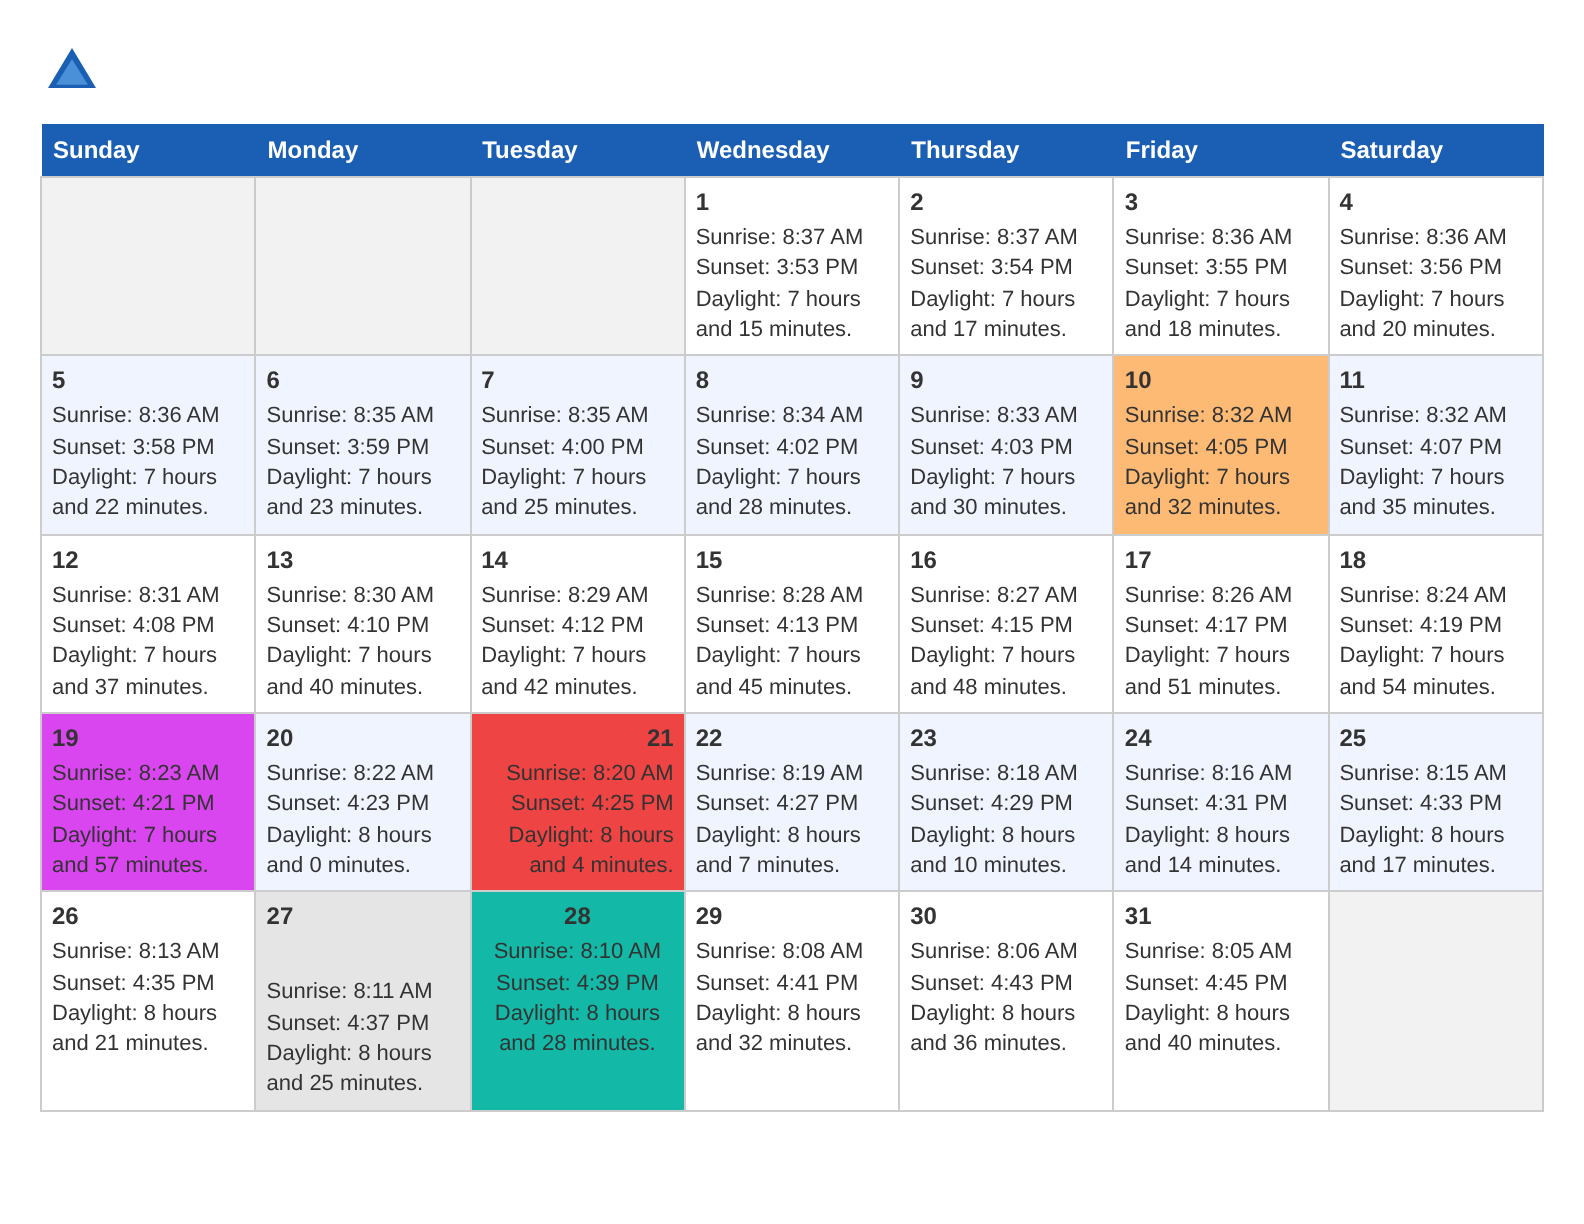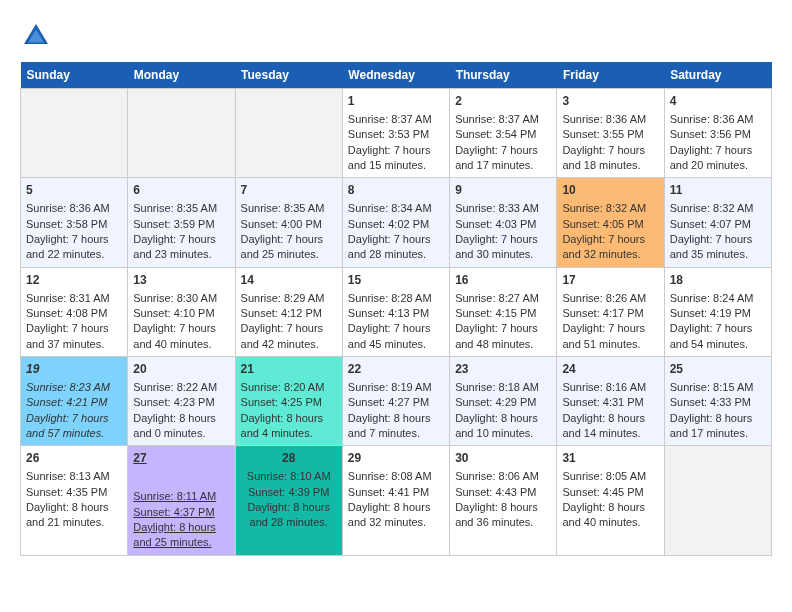--- a/index.html
+++ b/index.html
@@ -243,35 +243,35 @@
         </td>
         <td style="background: rgb(255, 255, 255);">
           <span class="day-number">18</span>
           <div class="day-info" style="white-space: pre-line;">Sunrise: 8:24 AM
 Sunset: 4:19 PM
 Daylight: 7 hours
 and 54 minutes.</div>
         </td>
       </tr>
       <tr>
-        <td style="background: #7dd3fc; font-style: italic;">
+        <td style="background: #d946ef;">
           <span class="day-number">19</span>
           <div class="day-info" style="white-space: pre-line;">Sunrise: 8:23 AM
 Sunset: 4:21 PM
 Daylight: 7 hours
 and 57 minutes.</div>
         </td>
         <td style="background: rgb(240, 244, 255);">
           <span class="day-number">20</span>
           <div class="day-info" style="white-space: pre-line;">Sunrise: 8:22 AM
 Sunset: 4:23 PM
 Daylight: 8 hours
 and 0 minutes.</div>
         </td>
-        <td style="background: #5eead4;">
+        <td style="background: #ef4444; text-align: right;">
           <span class="day-number">21</span>
           <div class="day-info" style="white-space: pre-line;">Sunrise: 8:20 AM
 Sunset: 4:25 PM
 Daylight: 8 hours
 and 4 minutes.</div>
         </td>
         <td style="background: rgb(240, 244, 255);">
           <span class="day-number">22</span>
           <div class="day-info" style="white-space: pre-line;">Sunrise: 8:19 AM
 Sunset: 4:27 PM
@@ -301,21 +301,21 @@
         </td>
       </tr>
       <tr>
         <td style="background: rgb(255, 255, 255);">
           <span class="day-number">26</span>
           <div class="day-info" style="white-space: pre-line;">Sunrise: 8:13 AM
 Sunset: 4:35 PM
 Daylight: 8 hours
 and 21 minutes.</div>
         </td>
-        <td style="background: #c4b5fd; text-decoration: underline;">
+        <td style="background: #e5e5e5;">
           <span class="day-number">27</span>
           <div class="day-info" style="white-space: pre-line; margin-top: 22px;">Sunrise: 8:11 AM
 Sunset: 4:37 PM
 Daylight: 8 hours
 and 25 minutes.</div>
         </td>
         <td style="background: #14b8a6; text-align: center;">
           <span class="day-number">28</span>
           <div class="day-info" style="white-space: pre-line;">Sunrise: 8:10 AM
 Sunset: 4:39 PM

